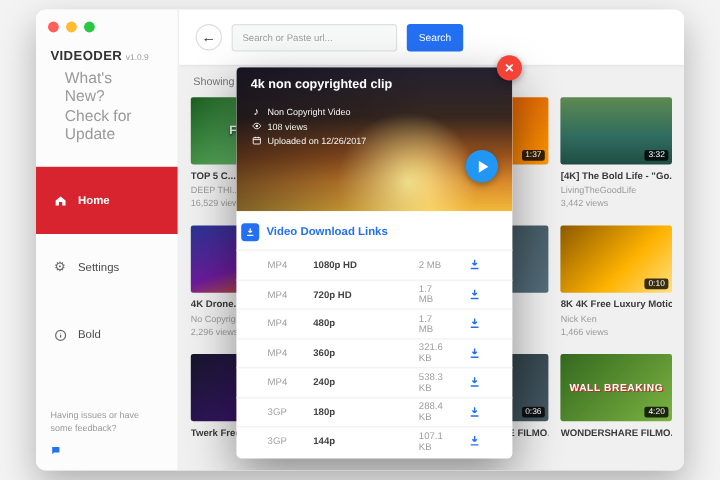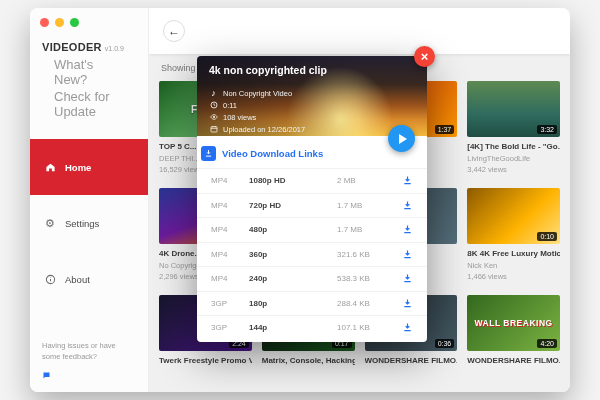--- a/index.html
+++ b/index.html
@@ -54,35 +54,35 @@
   .t7{background:linear-gradient(135deg,#8d5a00,#ffb300 60%,#ffe082)}
   .t8{background:linear-gradient(135deg,#16162a,#4a148c)}
   .t9{background:linear-gradient(135deg,#07120b,#1b5e20)}
   .t10{background:linear-gradient(135deg,#263238,#455a64)}
   .t11{background:linear-gradient(135deg,#33691e,#7cb342)}
 
   
   .modal{position:absolute;left:48px;top:48px;width:230px;background:#fff;border-radius:4px;box-shadow:0 14px 40px rgba(0,0,0,.42);z-index:5}
   .modal-close{position:absolute;top:-10px;right:-8px;width:21px;height:21px;border-radius:50%;background:#f44336;color:#fff;border:none;display:flex;align-items:center;justify-content:center;box-shadow:0 2px 6px rgba(0,0,0,.35);cursor:pointer;z-index:6;padding:0}
   .modal-close span{font-size:13px;line-height:1;font-weight:bold}
-  .modal-header{height:80px;border-radius:4px 4px 0 0;position:relative;padding:8px 12px;box-sizing:border-box;
+  .modal-header{height:120px;border-radius:4px 4px 0 0;position:relative;padding:8px 12px;box-sizing:border-box;
     background:linear-gradient(90deg,rgba(10,10,20,.5),rgba(10,10,20,0) 70%),
       radial-gradient(circle at 62% 80%,rgba(255,238,150,.95) 0%,rgba(255,200,80,0) 34%),
       linear-gradient(180deg,#232031 0%,#37271f 35%,#9c531c 62%,#d98a2b 80%,#f2b93b 100%)}
   .modal-title{color:#fff;font-size:10.5px;font-weight:bold}
   .meta{margin-top:11px}
   .meta-row{display:flex;align-items:center;gap:5px;color:#f2f2f2;font-size:7.5px;height:12px}
   .meta-row .micon{width:9px;display:flex;align-items:center;justify-content:center;color:#fff;font-size:9px;line-height:1;flex:none}
   .meta-row svg{width:8px;height:8px}
   .play-btn{position:absolute;right:12px;top:69px;width:27px;height:27px;border-radius:50%;background:#2196f3;border:none;box-shadow:0 2px 6px rgba(0,0,0,.35);display:flex;align-items:center;justify-content:center;cursor:pointer;padding:0}
   .play-tri{width:0;height:0;border-left:8px solid #fff;border-top:5px solid transparent;border-bottom:5px solid transparent;margin-left:2px}
   .links-header{display:flex;align-items:center;gap:6px;padding:10px 4px 7px;color:#2470f4;font-weight:bold;font-size:9.5px}
   .dlsq{width:15px;height:15px;background:#2470f4;border-radius:3px;color:#fff;display:flex;align-items:center;justify-content:center;flex:none}
   .dlsq svg{width:9px;height:9px}
-  .link-row{display:grid;grid-template-columns:38px 88px 1fr 20px;align-items:center;padding:0 14px;height:23.5px;border-top:1px solid #f1f1f1;font-size:8px;cursor:pointer}
+  .link-row{display:grid;grid-template-columns:38px 88px 1fr 20px;align-items:center;padding:0 26px;height:23.5px;border-top:1px solid #f1f1f1;font-size:8px;cursor:pointer}
   .lr-format{color:#9e9e9e}
   .lr-quality{color:#424242;font-weight:bold}
   .lr-size{color:#9e9e9e;text-align:left;padding-right:12px}
   .lr-dl{color:#2470f4;display:flex;justify-content:flex-end;align-items:center;cursor:pointer}
   .lr-dl svg{width:11px;height:11px}
   .modal-body{padding-bottom:2px}
 </style>
 </head>
 <body>
 
@@ -113,39 +113,41 @@
         <span class="nicon">⚙</span>
         <span>Settings</span>
       </div>
       <div class="nav-item">
         <span class="nicon">
           <svg viewBox="0 0 24 24">
               <circle cx="12" cy="12" r="9" stroke="currentColor" stroke-width="2.2" fill="none"></circle>
               <path d="M12 11v5M12 7.5v1" stroke="currentColor" stroke-width="2.2" fill="none"></path>
             </svg>
         </span>
-        <span>About</span>
+        <span>Bold</span>
       </div>
     </div>
 
     <div class="side-footer">
       <div class="footer-text">Having issues or have some feedback?</div>
       <div class="support-link">
         <svg viewBox="0 0 24 24">
             <path d="M4 4h16v12H8l-4 4z" fill="currentColor"></path>
           </svg>
       </div>
     </div>
   </div>
 
   <div class="main">
     <div class="topbar">
       <button class="back-btn">
           <span>←</span>
         </button>
+      <input class="search-input" type="text" placeholder="Search or Paste url..." style="">
+      <button class="search-btn">Search</button>
     </div>
 
     <div class="heading">Showing</div>
 
     <div class="grid">
 
       <div class="card">
         <div class="thumb t0">
           <div class="thumb-text">FREE</div>
 
@@ -254,29 +256,20 @@
       <div class="modal-header">
         <div class="modal-title">4k non copyrighted clip</div>
         <div class="meta">
           <div class="meta-row">
             <span class="micon">♪</span>
             <span>Non Copyright Video</span>
           </div>
           <div class="meta-row">
             <span class="micon">
               <svg viewBox="0 0 24 24">
-                  <circle cx="12" cy="12" r="9" fill="none" stroke="currentColor" stroke-width="2.4"></circle>
-                  <path d="M12 7v5l3.5 2" stroke="currentColor" stroke-width="2.4" fill="none"></path>
-                </svg>
-            </span>
-            <span>0:11</span>
-          </div>
-          <div class="meta-row">
-            <span class="micon">
-              <svg viewBox="0 0 24 24">
                   <path d="M2 12s4-7 10-7 10 7 10 7-4 7-10 7S2 12 2 12z" fill="none" stroke="currentColor" stroke-width="2.2"></path>
                   <circle cx="12" cy="12" r="3" fill="currentColor"></circle>
                 </svg>
             </span>
             <span>108 views</span>
           </div>
           <div class="meta-row">
             <span class="micon">
               <svg viewBox="0 0 24 24">
                   <rect x="3" y="5" width="18" height="16" rx="2" fill="none" stroke="currentColor" stroke-width="2.2"></rect>

